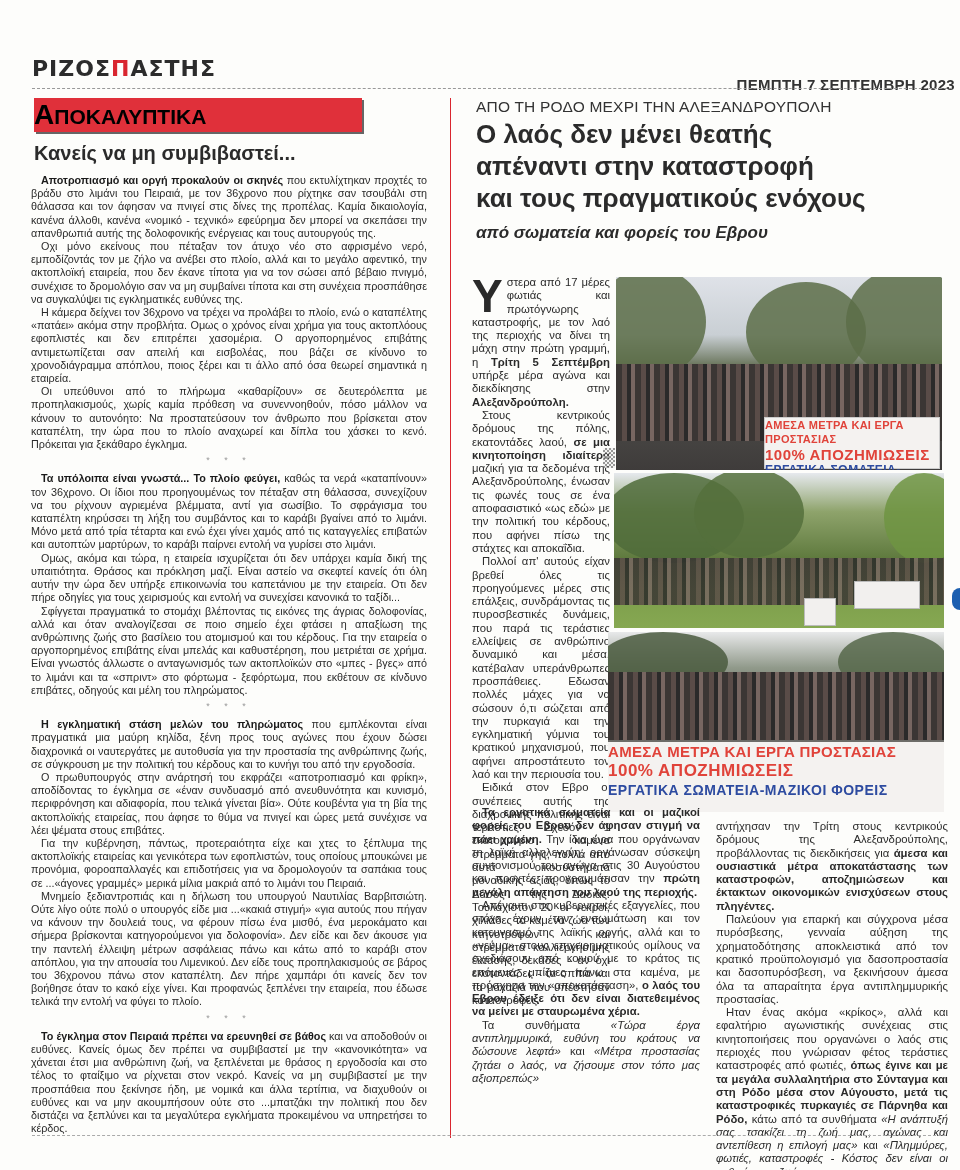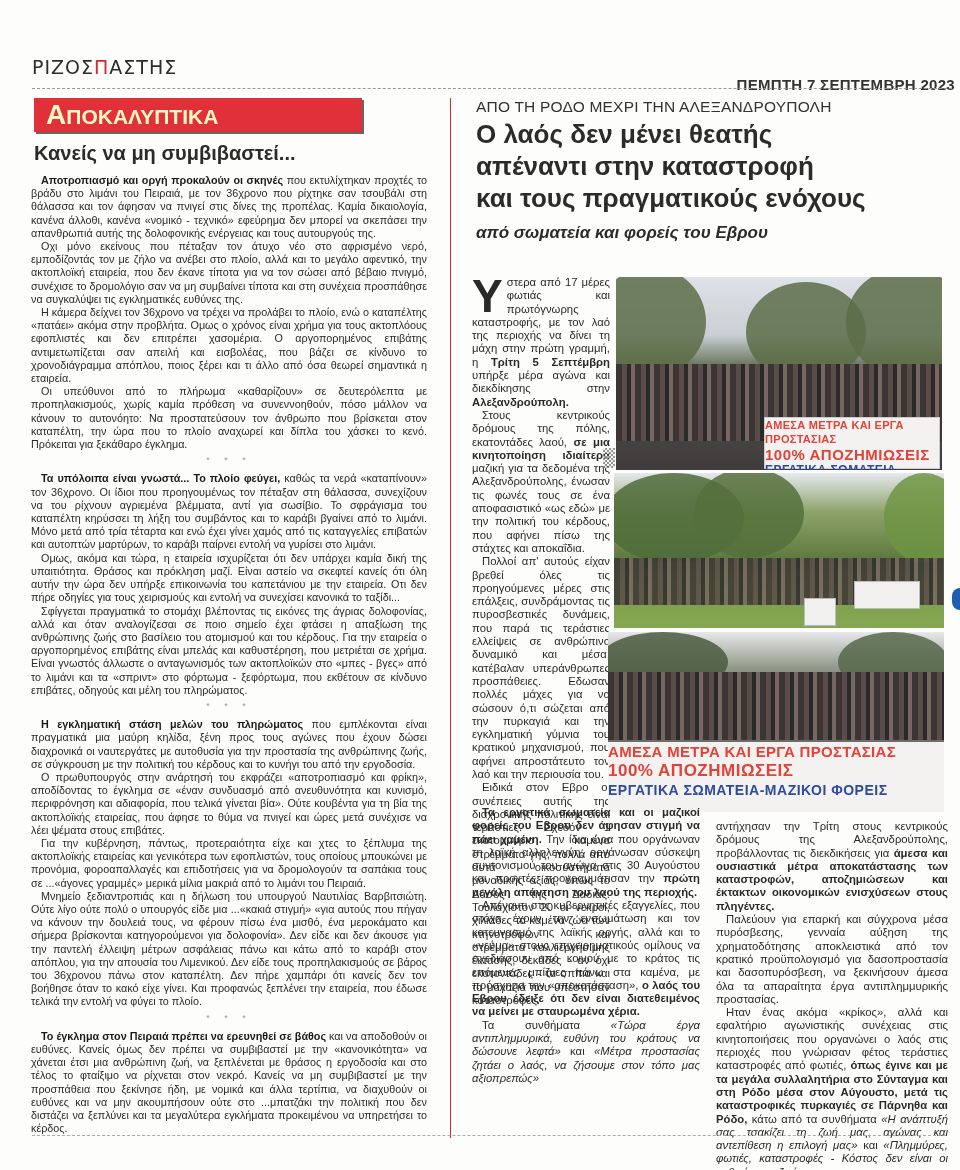--- a/index.html
+++ b/index.html
@@ -1,24 +1,24 @@
 <!DOCTYPE html>
 <html><head>
 <meta charset="utf-8">
 <style>
   *{box-sizing:border-box;margin:0;padding:0}
   html,body{width:960px;height:1170px;background:#fdfdfb;overflow:hidden}
   body{position:relative;font-family:"Liberation Sans",sans-serif;color:#222}
-  .masthead{position:absolute;left:32px;top:56px;font-family:"DejaVu Sans",sans-serif;font-weight:normal;font-size:19px;letter-spacing:1px;color:#2c2c2c}
+  .masthead{position:absolute;left:32px;top:56px;font-family:"DejaVu Sans",sans-serif;font-weight:bold;font-size:22px;letter-spacing:1px;color:#2c2c2c}
   .masthead .logo-o{color:#d9262f}
   .date{position:absolute;right:5px;top:76px;font-size:15px;font-weight:bold;color:#333;letter-spacing:.3px}
   .rule-top{position:absolute;left:32px;right:8px;top:88px;border-top:1px dashed #999}
   .rule-bottom{position:absolute;left:32px;right:14px;top:1135px;border-top:1px dashed #aaa}
   .divider{position:absolute;left:450px;top:98px;height:1040px;border-left:1px solid #d9262f}
-  .section-label{position:absolute;left:34px;top:98px;width:328px;height:34px;background:#e0303a;color:#fef9c3;font-weight:bold;font-size:26px;padding-left:12px;line-height:34px;box-shadow:2px 2px 0 #666}
+  .section-label{position:absolute;left:34px;top:98px;width:328px;height:34px;background:#e0303a;color:#000000;font-weight:bold;font-size:26px;padding-left:0;line-height:34px;box-shadow:2px 2px 0 #666}
   .section-label span{font-size:21px}
   .left-title{position:absolute;left:34px;top:142px;font-size:20px;font-weight:bold;color:#2b2b2b}
   .left-col{position:absolute;left:31px;top:174px;width:396px;font-size:10.8px;line-height:13.2px;text-align:justify;color:#2a2a2a}
   .left-col p{text-indent:10px}
   .left-col b{color:#1a1a1a}
   .stars{text-align:center;color:#999;font-size:9px;letter-spacing:6px;margin:3px 0 5px}
   .kicker{position:absolute;left:476px;top:98px;font-size:15.5px;color:#333;letter-spacing:.2px}
   .headline{position:absolute;left:476px;top:118px;width:480px;font-size:26px;font-weight:bold;line-height:32px;color:#2b2b2b}
   .subhead{position:absolute;left:476px;top:222px;width:470px;font-size:17px;font-weight:bold;font-style:italic;line-height:21px;color:#2b2b2b}
   .narrow-col{position:absolute;left:472px;top:276px;width:138px;font-size:11.3px;line-height:13.3px;text-align:justify;color:#2a2a2a}

